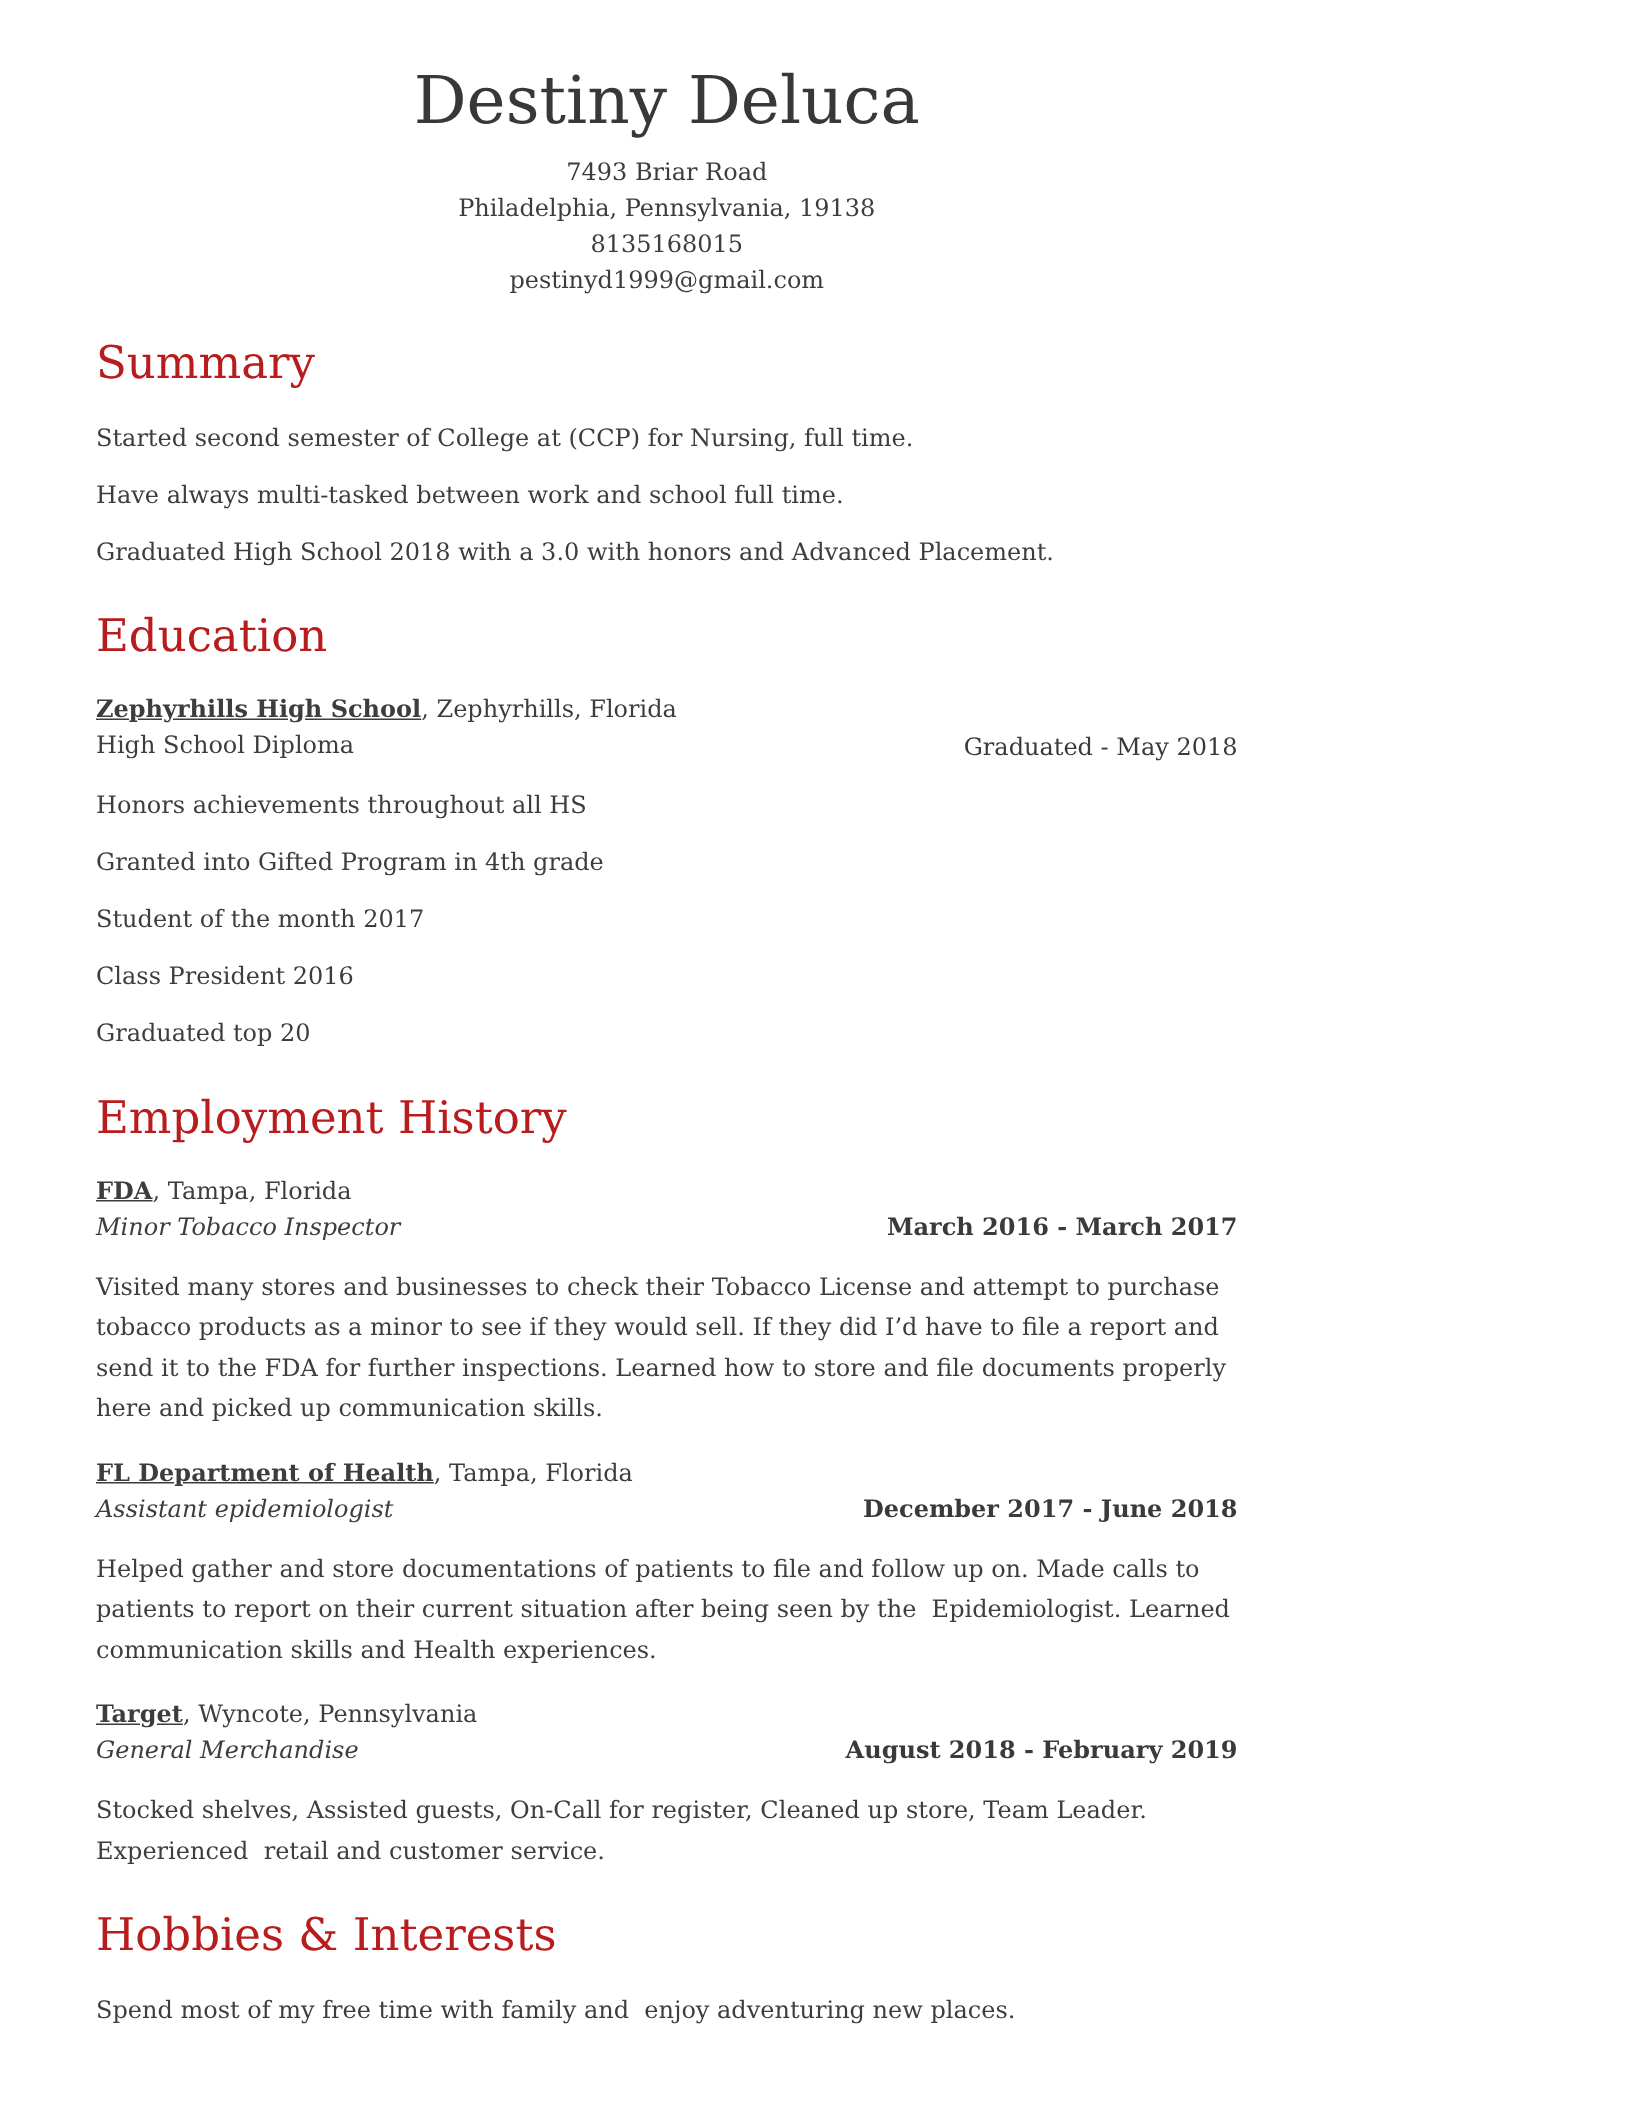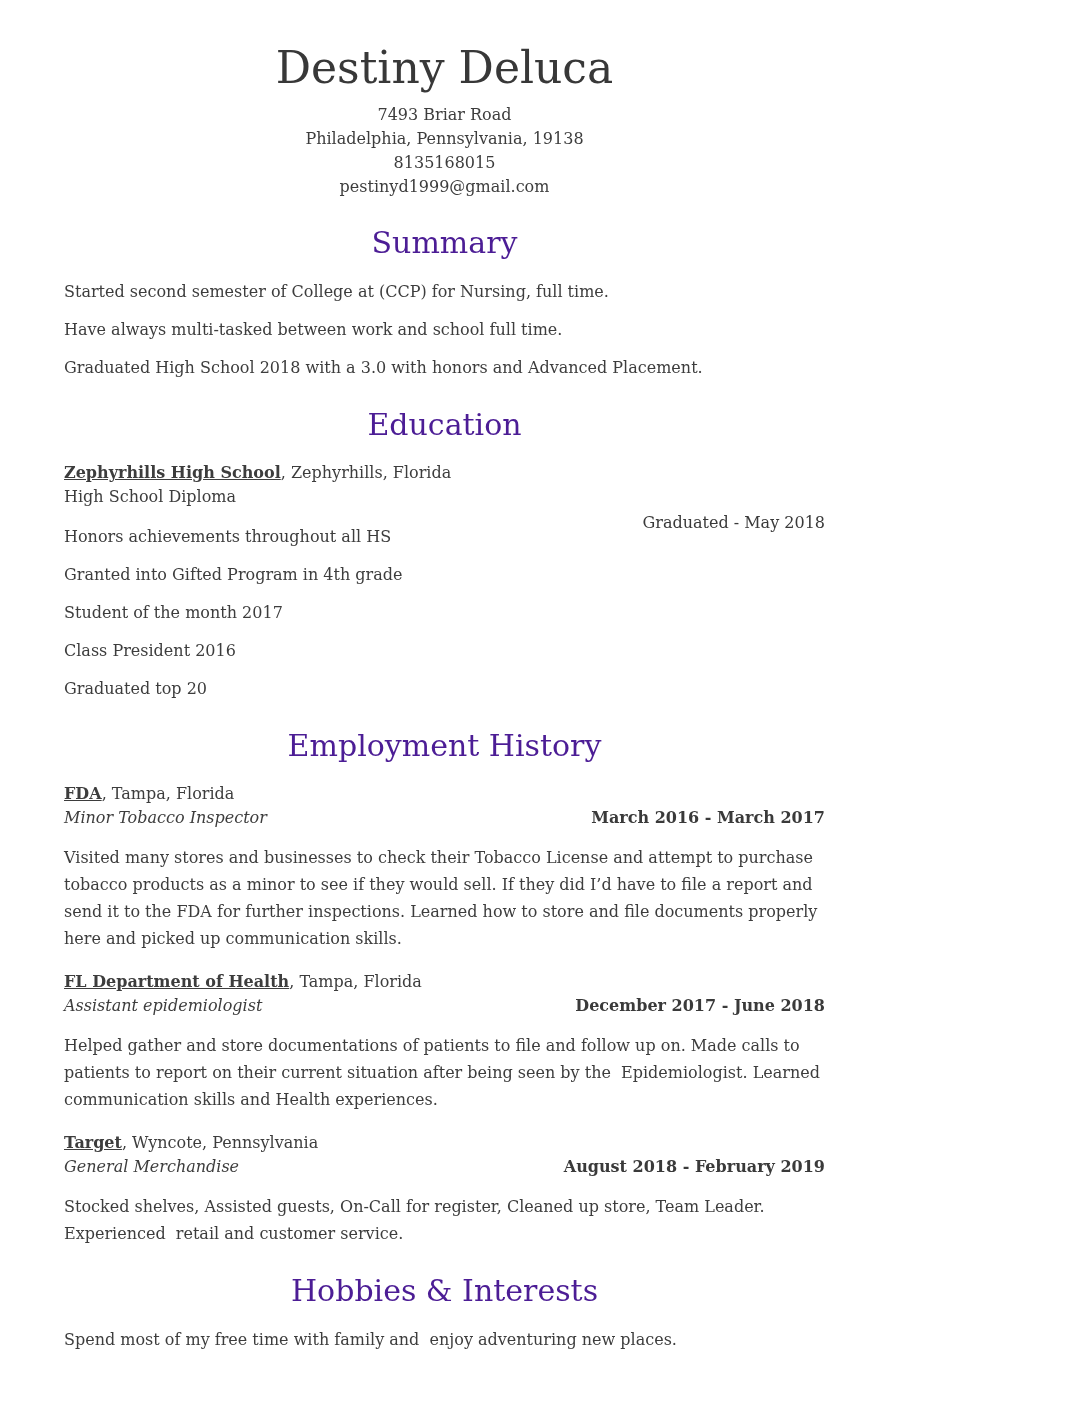--- a/index.html
+++ b/index.html
@@ -31,24 +31,23 @@
     text-align: center;
     font-size: 16px;
     line-height: 24px;
     color: #3d3d3d;
     margin-bottom: 8px;
   }
   
   .section-heading {
     font-size: 30px;
     font-weight: 400;
-    color: #4c1d95;
+    color: #b91c1c;
     margin: 26px 0 17px 0;
     line-height: 1.2;
-    text-align: center;
   }
   p.body-text {
     font-size: 16px;
     line-height: 27px;
     margin: 0 0 11px 0;
     white-space: pre-wrap;
     color: #3d3d3d;
   }
   
   .entry { margin-top: 18px; }
@@ -64,21 +63,21 @@
     justify-content: space-between;
     align-items: baseline;
   }
   .edu-row {
     display: flex;
     justify-content: space-between;
     align-items: flex-end;
   }
   .edu-date {
     position: relative;
-    top: 26px;
+    top: 1px;
     font-size: 16px;
     line-height: 24px;
     white-space: nowrap;
   }
   .entry-date {
     font-size: 16px;
     line-height: 24px;
     white-space: nowrap;
     font-weight: bold;
   }

